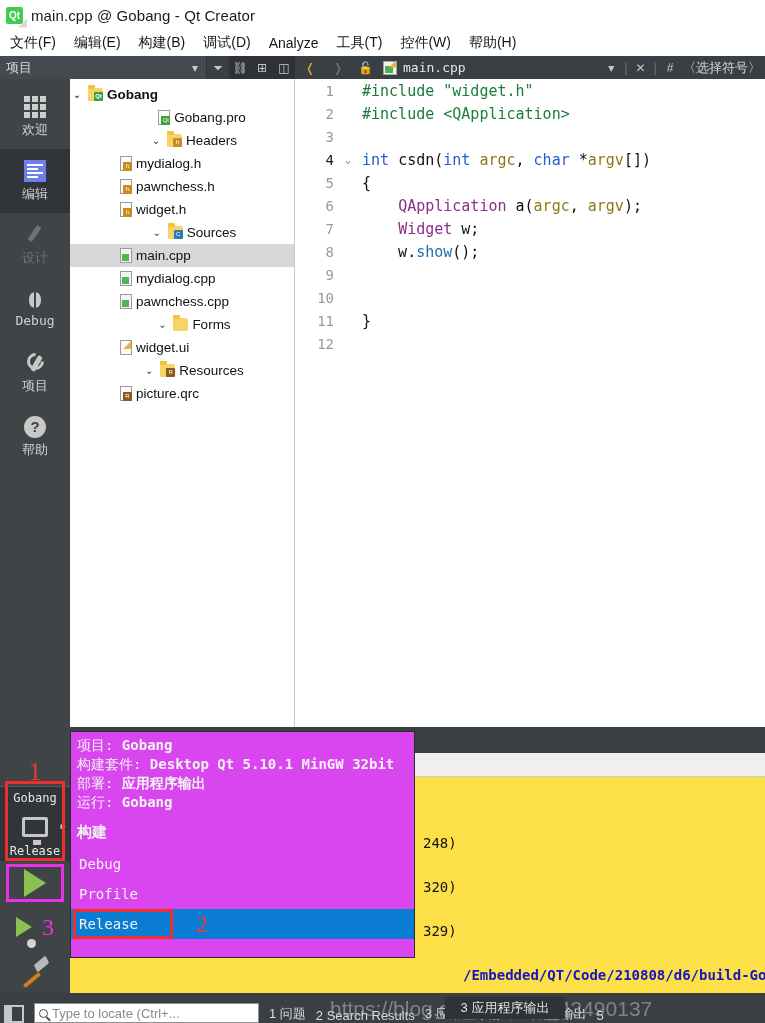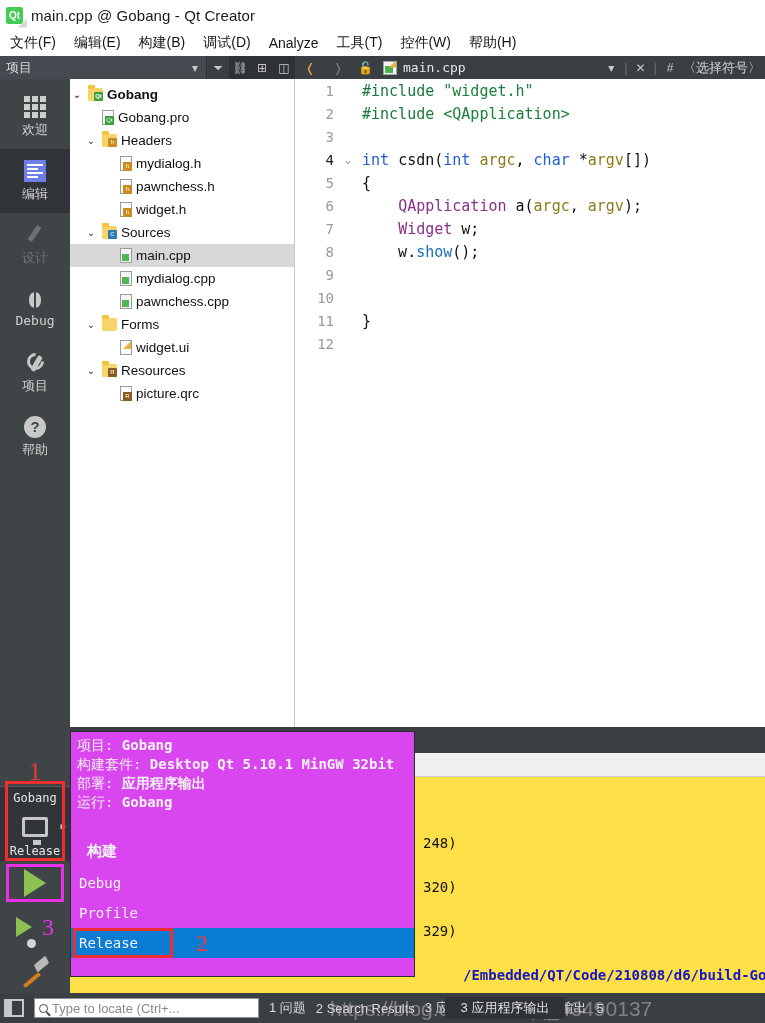--- a/index.html
+++ b/index.html
@@ -147,21 +147,21 @@
   .doc{ width:12px;height:15px;background:#fbfbfb;border:1px solid #9b9b9b;position:relative;}
   .doc em{position:absolute;right:-1px;bottom:-1px;width:9px;height:9px;color:#fff;font-style:normal;
     font-size:6px;line-height:9px;text-align:center;}
   .doc em.qt{background:#3ba03b;}
   .doc em.h{background:#c98d20;}
   .doc em.res{background:#8a5a1e;}
   .doc.cpp{ background:#f4f4f4;}
   .doc.cpp:after{content:"";position:absolute;left:1px;bottom:1px;width:7px;height:7px;background:#53b453;}
   .doc.ui:after{content:"";position:absolute;right:0px;top:0px;width:8px;height:8px;background:#e8b339;
     clip-path:polygon(100% 0,100% 100%,0 100%);}
-  .ind1{ padding-left:14px;} .ind2{ padding-left:32px;}
+  .ind1{ padding-left:22px;justify-content:center;} .ind2{ padding-left:32px;}
   
   #editor{
     position:absolute; left:296px; top:79px; right:0; bottom:296px; background:#ffffff;
     font-family:"DejaVu Sans Mono","Liberation Mono",monospace; font-size:15px;
     overflow:hidden;
   }
   .cline{ height:23px; display:flex; align-items:center; }
   .lnum{ width:44px; text-align:right; padding-right:6px; color:#9a9a9a; font-size:14px;}
   .lnum.cur{ color:#1b1b1b; }
   .fold{ width:16px; color:#5d6d7e; font-size:10px; text-align:center;}
@@ -184,29 +184,29 @@
   .oline{ height:22px; padding-left:8px; white-space:pre; color:#111; }
   .oline.link{ color:#1414c8; font-weight:bold;margin-left:40px; }
   
   #popup{
     position:absolute; left:70px; top:731px; width:345px; background:#d946ef;
     border:1px solid #2a2d30; z-index:40; color:#f2f2f2;
     font-family:"DejaVu Sans Mono","Liberation Mono",monospace; font-size:14px;
   }
   #popup .hdr{ padding:4px 6px 6px 6px; line-height:19px; }
   #popup .hdr .b{ font-weight:bold; }
-  #popup .sec{ padding:5px 6px 7px 16px; font-weight:bold; font-size:15px;margin-top:19px;}
+  #popup .sec{ padding:5px 6px 7px 6px; font-weight:bold; font-size:15px;}
   .pitem{ height:30px; display:flex; align-items:center; padding-left:8px; position:relative;}
   .pitem.active{ background:#0a7cd4; }
   #rel-redbox{ position:absolute; left:2px; top:0px; width:100px; height:30px; border:3px solid #ef2f2f;}
   #anno2{ color:#ef3a3a; font-size:24px; font-family:"Liberation Serif",serif; margin-left:58px;}
   
   #statusbar{
     position:absolute; left:0; bottom:0; width:765px; height:30px; background:#3a3f44;
-    display:flex; align-items:center; gap:10px; padding-left:4px; color:#dcdcdc; font-size:13px;
+    display:flex; align-items:flex-end; gap:10px; padding-left:4px; color:#dcdcdc; font-size:13px;
   }
   #sb-toggle{ width:20px;height:18px;border:2px solid #c8c8c8;display:flex;}
   #sb-toggle i{ width:6px;background:#c8c8c8;display:block;}
   #locator{
     width:225px;height:20px;background:#fff;border:1px solid #8f8f8f;display:flex;align-items:center;
     gap:4px;padding-left:4px;color:#8a8a8a;font-size:13px;
   }
   .magnifier{ width:9px;height:9px;border:1.5px solid #4a4a4a;border-radius:50%;position:relative;}
   .magnifier:after{content:"";position:absolute;right:-4px;bottom:-3px;width:5px;height:1.5px;
     background:#4a4a4a;transform:rotate(45deg);}

